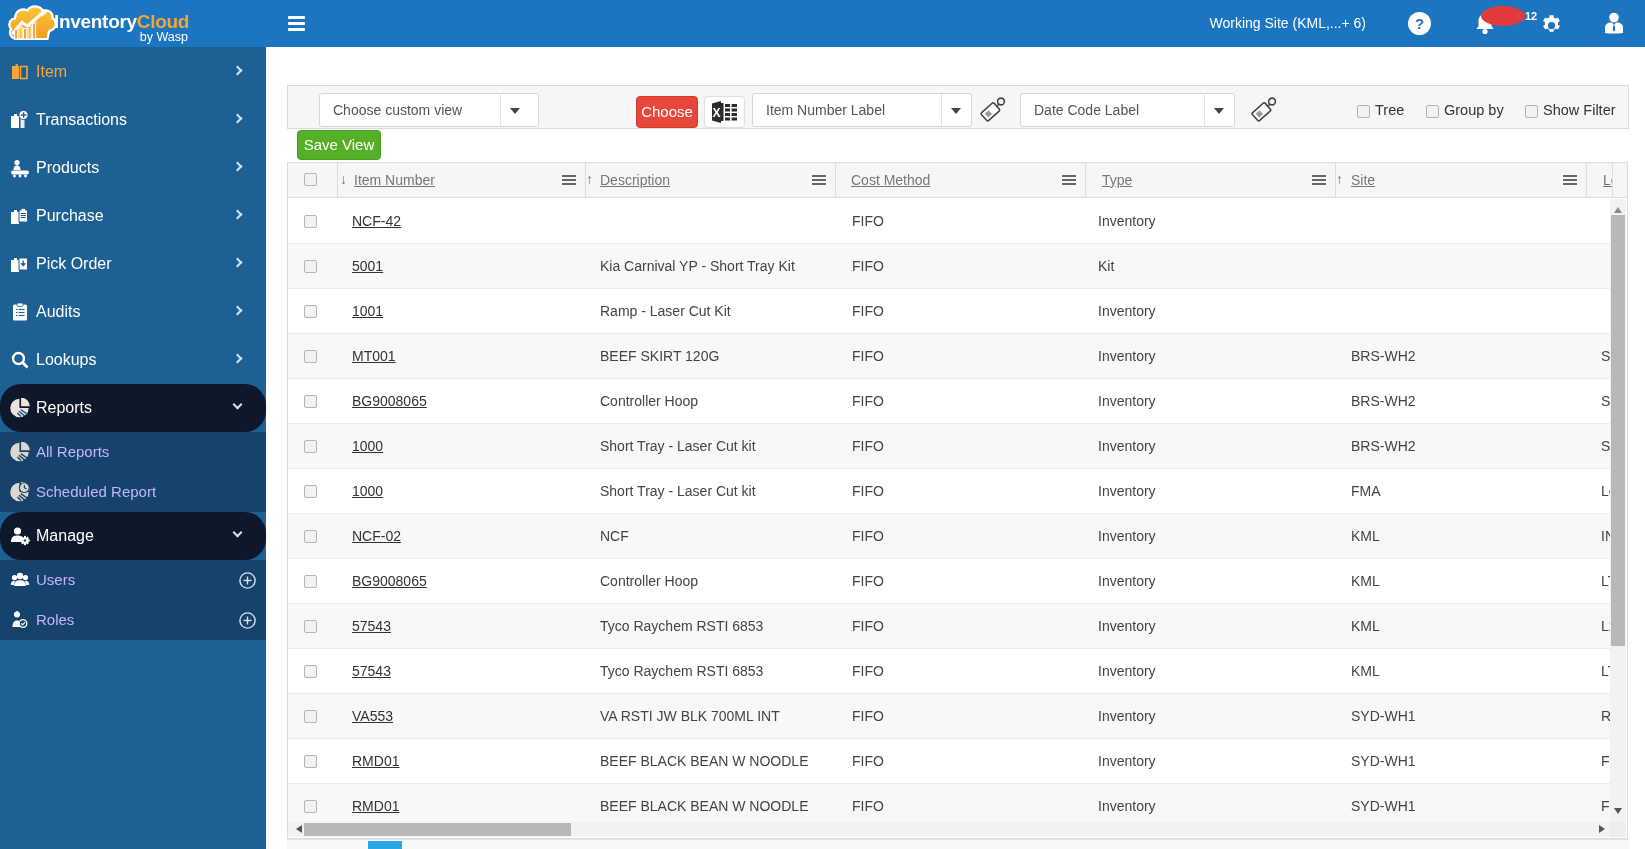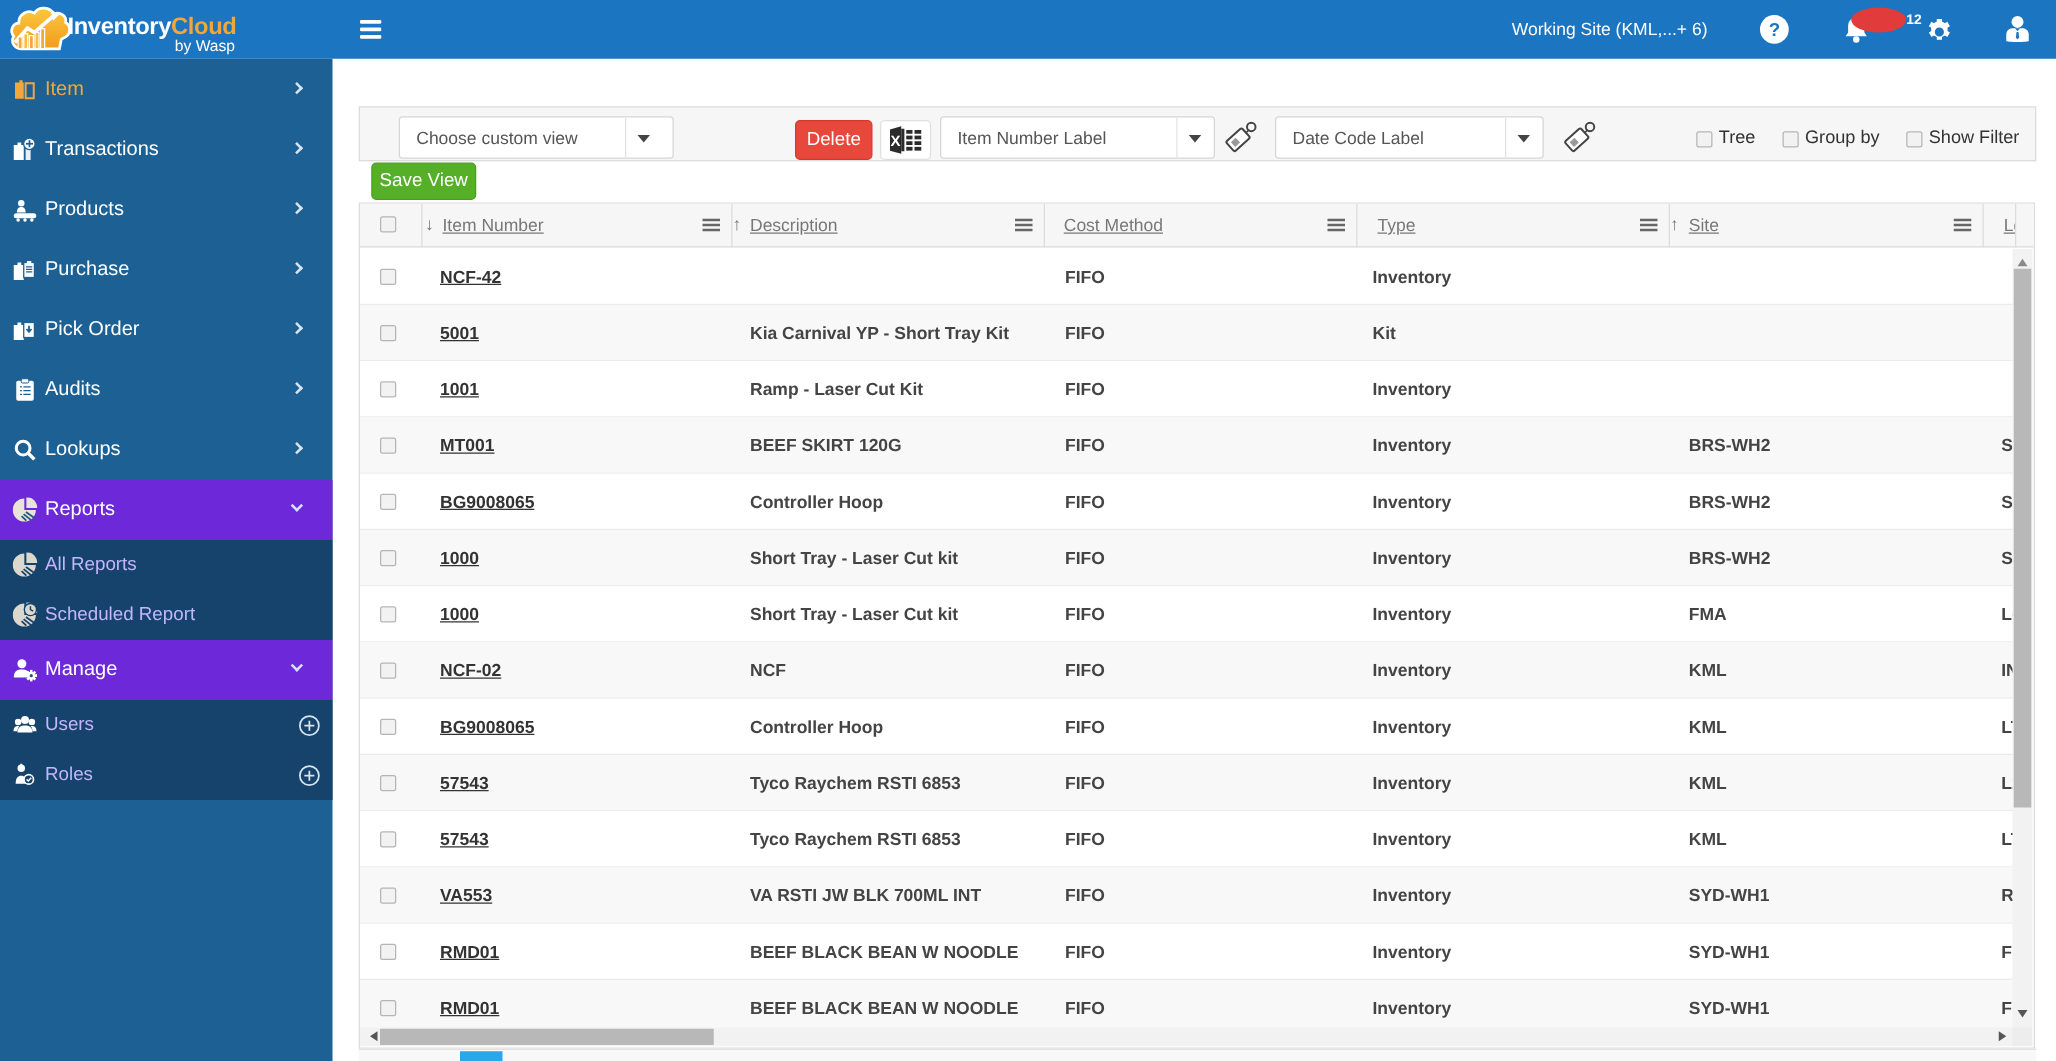--- a/index.html
+++ b/index.html
@@ -20,21 +20,21 @@
   #sidebar { position:absolute; left:0; top:47px; width:266px; height:802px; background:#1d6094; padding-top:1px; }
   .mitem { position:relative; height:48px; line-height:48px; color:#fff; font-size:16px; }
   .mitem .txt { position:absolute; left:36px; top:0; }
   .mitem .ic, .msub .ic { position:absolute; left:10px; top:14px; width:20px; height:20px; }
   .msub .ic { top:10px; }
   .chev { position:absolute; right:25px; top:19px; width:7px; height:7px; border-right:2px solid #d6e4f0; border-bottom:2px solid #d6e4f0; transform:rotate(-45deg); }
   .chevdown { transform:rotate(45deg); top:17px; }
   .msub { position:relative; height:40px; line-height:40px; color:#c4b5fd; font-size:15px; background:#15436b;text-align:right; }
   .msub .txt { position:absolute; left:36px; top:0; }
   .msub .plus { position:absolute; right:10px; top:12px; }
-  .mparent { background:#6d28d9; }
+  .mparent { background:#0f172a;border-radius:21px; }
   .orange, .orange .txt { color:#f2a63b; }
 
   
   #toolbar { position:absolute; left:287px; top:85px; width:1342px; height:44px; background:#f6f6f6; border:1px solid #dcdcdc; }
   .dd { position:absolute; background:#fff; border:1px solid #d6d6d6; border-radius:3px; height:34px; font-size:14px; color:#555; }
   .dd .ddtxt { position:absolute; left:13px; top:8px; white-space:nowrap; }
   .dd .ddarr { position:absolute; right:0; top:0; width:30px; height:100%; border-left:1px solid #e3e3e3; }
   .dd .ddarr:after { content:""; position:absolute; left:9px; top:14px; border:5.5px solid transparent; border-top:6.5px solid #444; }
   #btn-delete { position:absolute; left:348px; top:10px; width:62px; height:32px; background:#e8473c; border:1px solid #d73928; border-radius:4px; color:#fff; font-size:15px; text-align:center; line-height:30px; }
   #btn-excel { position:absolute; left:416px; top:10px; width:41px; height:32px; background:#fff; border:1px solid #e0e0e0; border-radius:4px; }
@@ -45,21 +45,21 @@
 
   
   #grid { position:absolute; left:287px; top:162px; width:1341px; height:677px; border:1px solid #dcdcdc; background:#fff; }
   #ghead { position:absolute; left:0; top:0; width:1339px; height:35px; background:#f6f6f6; border-bottom:1px solid #dcdcdc; }
   #gheadclip { position:absolute; left:0; top:0; width:1325px; height:35px; overflow:hidden; border-right:1px solid #dcdcdc; }
   .hcell { position:absolute; top:0; height:35px; border-right:1px solid #dcdcdc; color:#777; font-size:14px; }
   .hcell .ht { position:absolute; left:18px; top:9px; white-space:nowrap;text-decoration:underline; }
   .hcell .sarrow { position:absolute; left:5px; top:8px; font-size:14px; color:#777; }
   .hmenu { position:absolute; top:12px; width:14px; }
   .hmenu div { height:2px; background:#666; margin-bottom:2px; }
-  #gbody { position:absolute; left:0; top:36px; width:1325px; height:625px; overflow:hidden;font-weight:bold; }
+  #gbody { position:absolute; left:0; top:36px; width:1325px; height:625px; overflow:hidden; }
   .grow { position:relative; height:45px; border-bottom:1px solid #ebebeb; background:#fff; font-size:14px; color:#444; }
   .grow.alt { background:#f8f8f8; }
   .gc { position:absolute; top:14px; white-space:nowrap; }
   .gc a { color:#333; text-decoration:underline; }
   .rowck { position:absolute; left:16px; top:16px; width:13px; height:13px; background:#f2f2f2; border:1px solid #b5b5b5; border-radius:2px; }
 
   
   #vscroll { position:absolute; right:1px; top:36px; width:16px; height:625px; background:#f2f2f2; }
   #vthumb { position:absolute; left:0.5px; top:16px; width:14px; height:431px; background:#b8b8b8; }
   #hscroll { position:absolute; left:0; bottom:1px; width:1325px; height:15px; background:#f2f2f2; }
@@ -278,21 +278,21 @@
         <line x1="4.5" y1="8.5" x2="12.5" y2="8.5" stroke="#d6e4f0" stroke-width="1.4"></line>
       </svg>
     </div>
 </div>
 
 <div id="toolbar">
   <div class="dd" style="left:31px; top:7px; width:220px;">
       <span class="ddtxt">Choose custom view</span>
       <span class="ddarr" style="width:38px;"></span>
     </div>
-  <div id="btn-delete">Delete</div>
+  <div id="btn-delete">Choose</div>
   <div id="btn-excel">
     <svg width="27" height="24" viewBox="0 0 27 24" style="position:absolute;left:6px;top:3px;">
       <path d="M1 3.5 L10 1 L10 23 L1 20.5 Z" fill="#2b2b2b"></path>
       <path d="M10 3 L12.5 3 L12.5 21 L10 21" fill="#2b2b2b"></path>
       <text x="5.5" y="16.5" text-anchor="middle" font-size="12" font-weight="bold" fill="#fff" font-family="Liberation Sans">X</text>
       <g fill="#2b2b2b">
           <rect x="14" y="4" width="12" height="3"></rect>
           <rect x="14" y="8.5" width="12" height="3"></rect>
           <rect x="14" y="13" width="12" height="3"></rect>
           <rect x="14" y="17.5" width="12" height="3"></rect>

